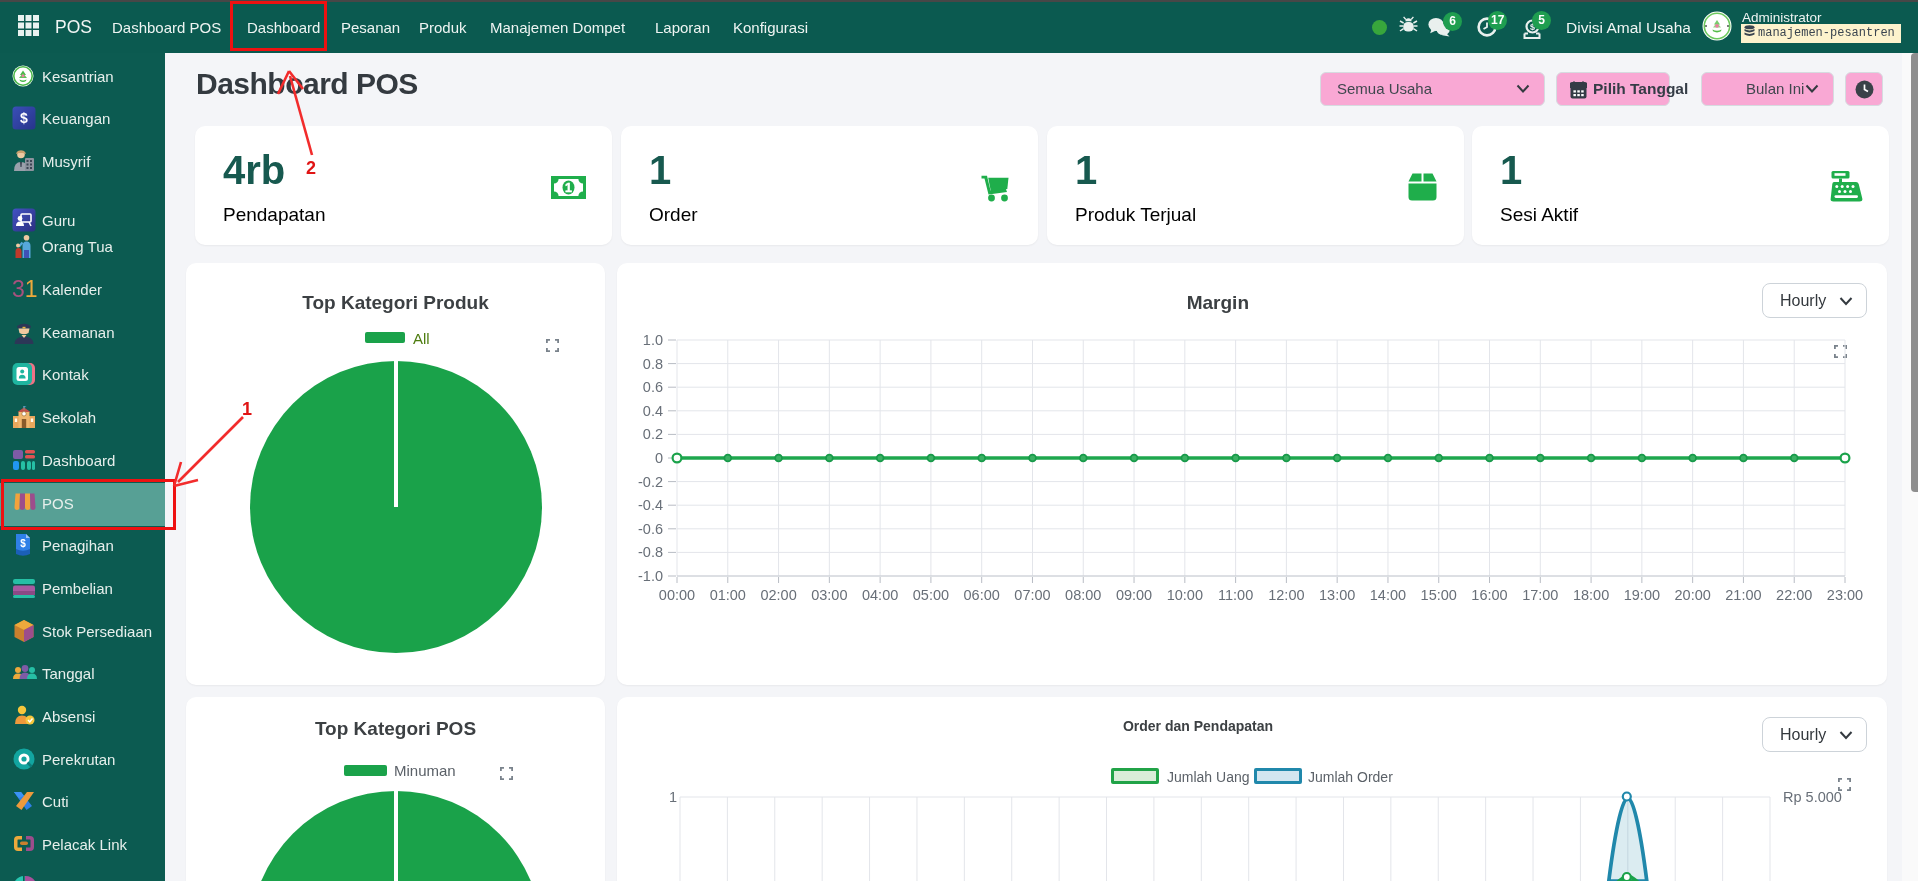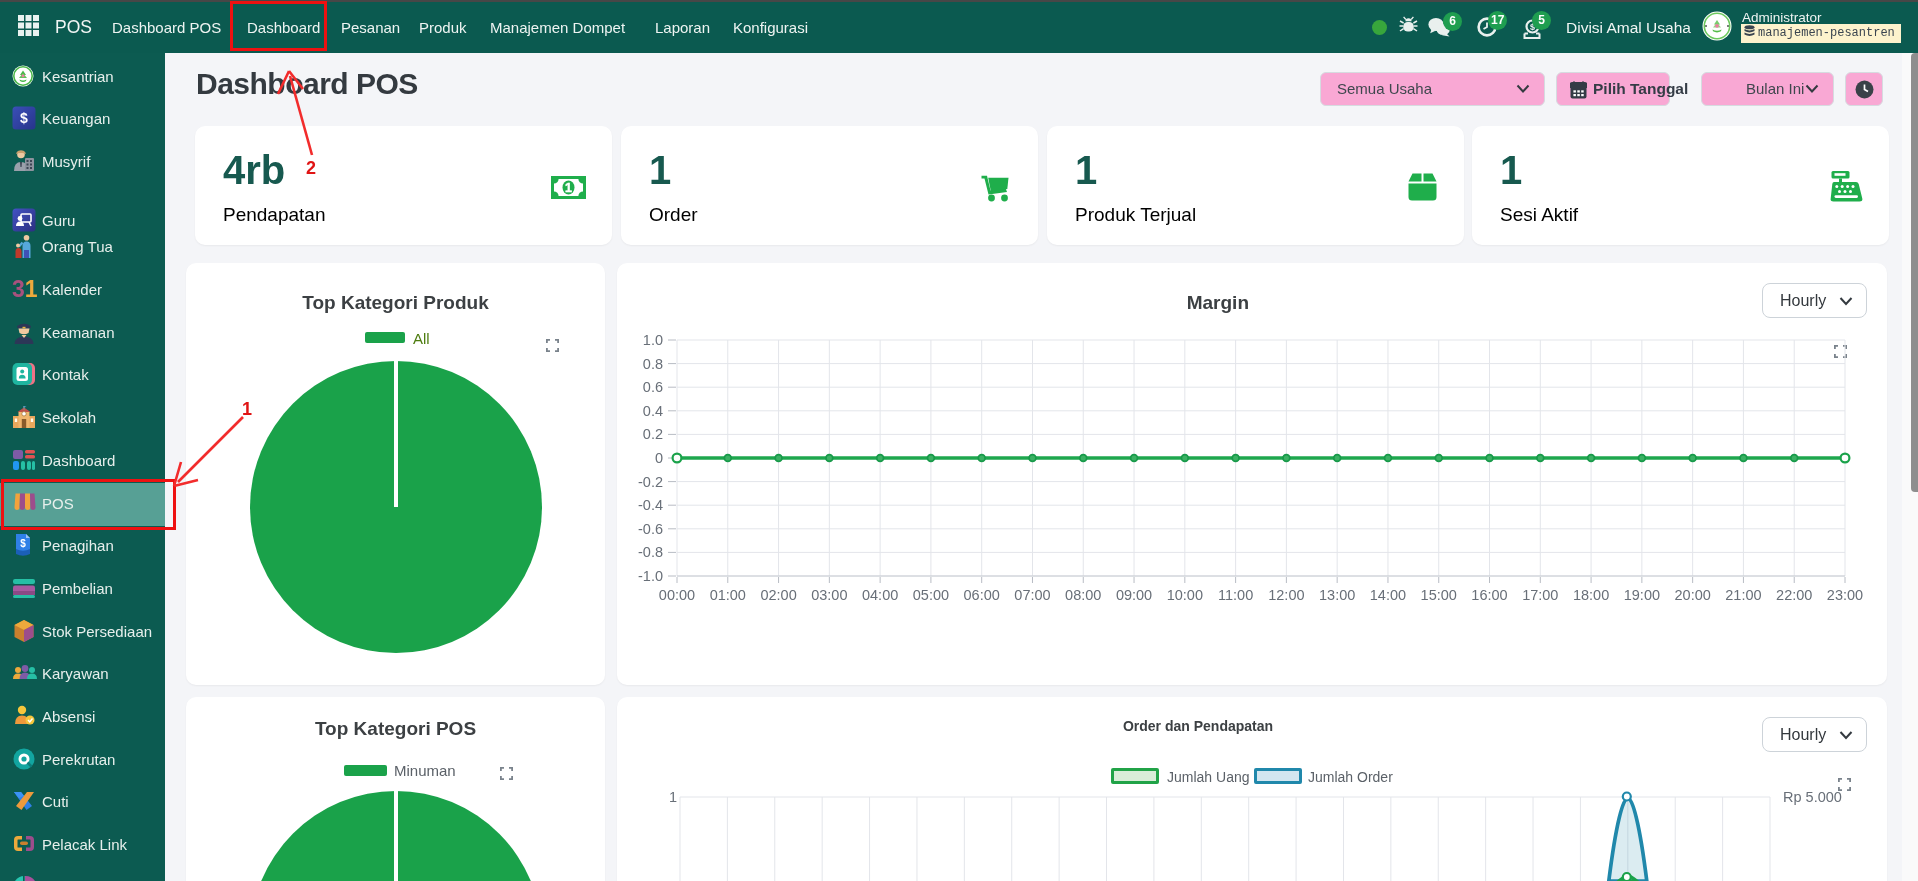--- a/index.html
+++ b/index.html
@@ -176,21 +176,21 @@
         <circle cx="14.5" cy="3.8" r="2.8" fill="#edc9a2"></circle>
         <path d="M10.5 24 L10.5 12 Q10.5 7.5 14.5 7.5 Q18.5 7.5 18.5 12 L18.5 24" fill="#56a8dc"></path>
         <path d="M10.5 8.5 L7 12.5" stroke="#56a8dc" stroke-width="2.2"></path>
         <circle cx="6" cy="11.5" r="2" fill="#edc9a2"></circle>
         <path d="M3.5 24 L3.5 17.5 Q3.5 14 6.5 14 Q9.5 14 9.5 17.5 L9.5 24" fill="#c0392b"></path>
         <rect x="12" y="16" width="5" height="8" fill="#3f51b5"></rect>
       </svg>
   <span class="sb-txt">Orang Tua</span>
 </div>
 <div class="sb-row" style="top:267.5px;">
-  <div class="sb-ic" style="font-size:23px;font-weight:bold;line-height:24px;"><span style="color:#a8517e;">3</span><span style="color:#eda93c;">1</span></div>
+  <div class="sb-ic" style="font-size:23px;font-weight:normal;line-height:24px;"><span style="color:#a8517e;">3</span><span style="color:#eda93c;">1</span></div>
   <span class="sb-txt">Kalender</span>
 </div>
 <div class="sb-row" style="top:310.2px;">
   <svg class="sb-ic" width="24" height="24" viewBox="0 0 24 24">
         <path d="M5 6 Q12 1.5 19 6 L18.2 8.5 L5.8 8.5 z" fill="#2c3757"></path>
         <rect x="10.5" y="6.8" width="3" height="1.6" fill="#e8b93c"></rect>
         <path d="M6.5 8.5 L17.5 8.5 L16.5 13 Q12 15.5 7.5 13 z" fill="#f0c9a0"></path>
         <path d="M2.5 24 Q3 16.5 12 16.5 Q21 16.5 21.5 24 z" fill="#2c3757"></path>
         <path d="M9.5 15 L12 18 L14.5 15" fill="#f0c9a0"></path>
       </svg>
@@ -269,21 +269,21 @@
 </div>
 <div class="sb-row" style="top:651.8px;">
   <svg class="sb-ic" width="26" height="22" viewBox="0 0 26 22">
         <circle cx="6" cy="8" r="3" fill="#eda93c"></circle>
         <path d="M1 17 Q1 11.5 6 11.5 Q11 11.5 11 17 z" fill="#eda93c"></path>
         <circle cx="13" cy="6.5" r="3.4" fill="#7d5ba6"></circle>
         <path d="M7.5 17 Q7.5 10.5 13 10.5 Q18.5 10.5 18.5 17 z" fill="#7d5ba6"></path>
         <circle cx="20" cy="8" r="3" fill="#26bfa5"></circle>
         <path d="M15 17 Q15 11.5 20 11.5 Q25 11.5 25 17 z" fill="#26bfa5"></path>
       </svg>
-  <span class="sb-txt">Karyawan</span>
+  <span class="sb-txt">Tanggal</span>
 </div>
 <div class="sb-row" style="top:694.5px;">
   <svg class="sb-ic" width="24" height="24" viewBox="0 0 24 24">
         <circle cx="10" cy="6" r="4.2" fill="#f5c63c"></circle>
         <path d="M3 20 Q3 11.5 10 11.5 Q17 11.5 17 20 z" fill="#ed9a3c"></path>
         <circle cx="18" cy="16" r="4.5" fill="#f5c63c"></circle>
         <path d="M16 16 L17.8 18 L20.5 14.5" stroke="#fff" stroke-width="1.4" fill="none"></path>
       </svg>
   <span class="sb-txt">Absensi</span>
 </div>

